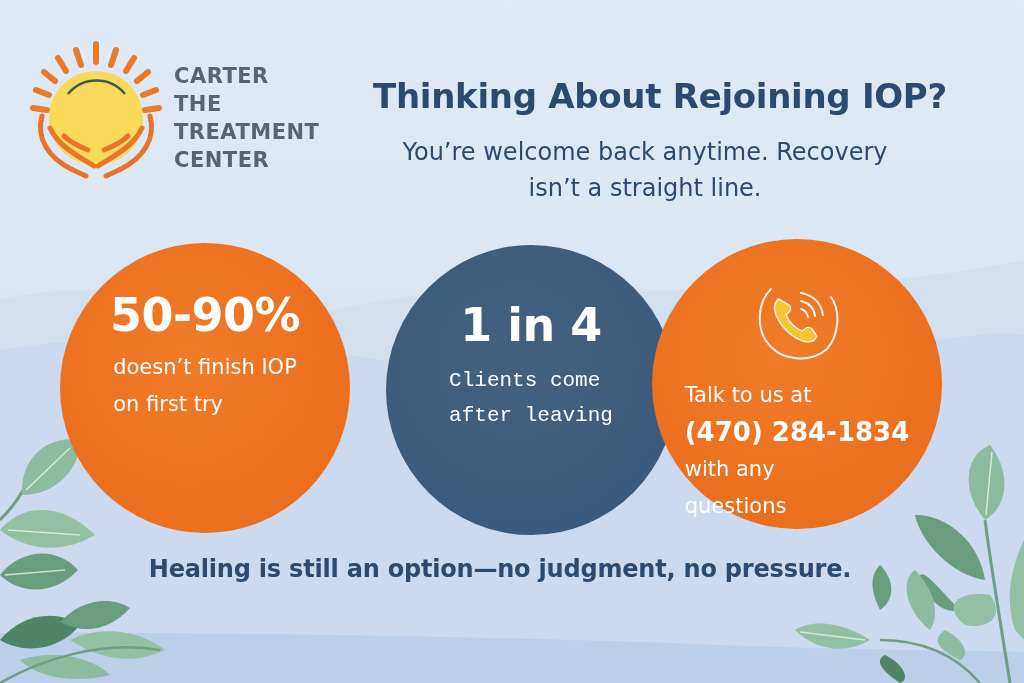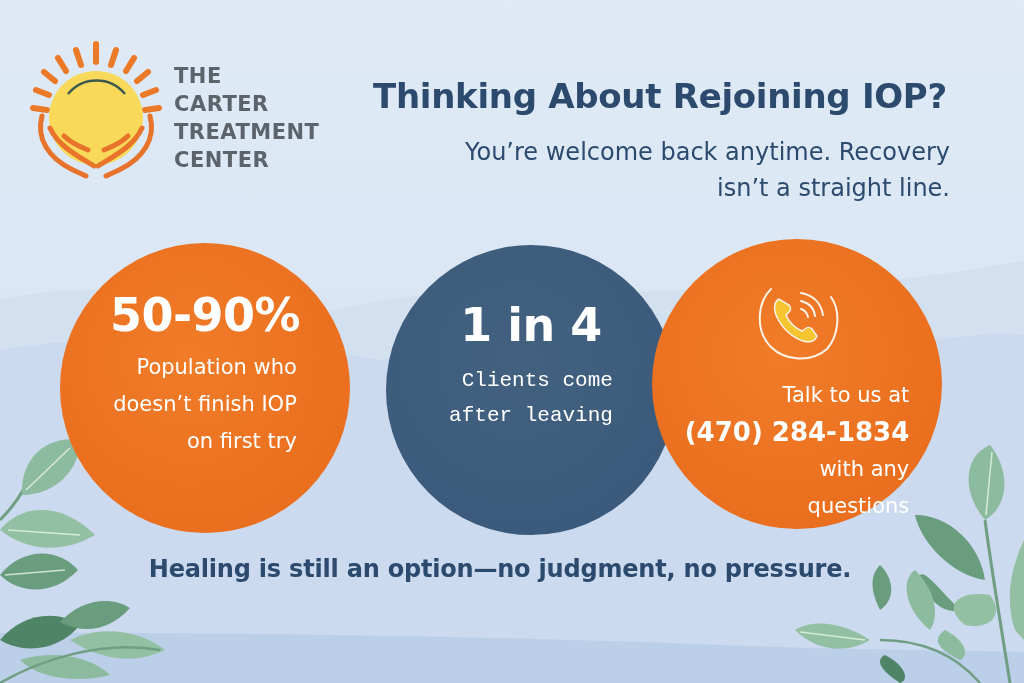--- a/index.html
+++ b/index.html
@@ -13,27 +13,27 @@
     .logo-text {
       position: absolute; left: 174px; top: 62px;
       color: #5c636b; font-weight: bold; font-size: 21px; line-height: 28px; letter-spacing: 0.5px;
     }
     .logo-text div { white-space: nowrap; }
     .headline {
       position: absolute; left: 330px; top: 76px; width: 660px; text-align: center;
       color: #2b4a6e; font-weight: bold; font-size: 34px; letter-spacing: -0.3px;
     }
     .subhead {
-      position: absolute; left: 340px; top: 134px; width: 610px; text-align: right;
+      position: absolute; left: 340px; top: 134px; width: 610px; text-align: center;
       color: #2b4a6e; font-size: 24px; line-height: 36px;
     }
     .circle {
       position: absolute; width: 290px; height: 290px; border-radius: 50%;
       display: flex; flex-direction: column; align-items: center; justify-content: flex-start;
-      color: #ffffff; text-align: right; box-sizing: border-box;
+      color: #ffffff; text-align: left; box-sizing: border-box;
     }
     .circle.orange { background: radial-gradient(circle at 45% 40%, #f07c28 0%, #ea6f1f 70%, #e66b1d 100%); }
     .circle.navy { background: radial-gradient(circle at 45% 40%, #43617f 0%, #3c5a7b 70%, #375575 100%); }
     .c1 { left: 60px; top: 243px; padding-top: 44px; }
     .c2 { left: 386px; top: 245px; padding-top: 52px; }
     .c3 { left: 652px; top: 239px; padding-top: 32px; }
     .stat { font-weight: bold; font-size: 46px; line-height: 56px; letter-spacing: -0.5px; }
     .desc { font-size: 21px; line-height: 37px; margin-top: 6px; }
     .c2 .desc { line-height: 35px; margin-top: 10px; font-family: Liberation Mono, monospace; }
     .c3 .desc { font-size: 21px; line-height: 37px; margin-top: 10px; }
@@ -104,36 +104,35 @@
   <g stroke="#e8732a" stroke-width="5" fill="none" stroke-linecap="round" stroke-linejoin="round">
     <path d="M14 78 C 8 100, 20 120, 45 132 L 58 138"></path>
     <path d="M22 90 C 30 108, 50 118, 66 128"></path>
     <path d="M60 112 C 50 108, 42 104, 36 98"></path>
     <path d="M122 78 C 128 100, 116 120, 91 132 L 78 138"></path>
     <path d="M114 90 C 106 108, 86 118, 70 128"></path>
     <path d="M76 112 C 86 108, 94 104, 100 98"></path>
   </g>
 </svg>
 <div class="logo-text">
+  <div>CARTER</div>
   <div>THE</div>
-  <div>CARTER</div>
   <div>TREATMENT</div>
   <div>CENTER</div>
 </div>
 
 <div class="headline">Thinking About Rejoining IOP?</div>
 <div class="subhead">
   <div>You’re welcome back anytime. Recovery</div>
   <div>isn’t a straight line.</div>
 </div>
 
 <div class="circle orange c1">
   <div class="stat">50-90%</div>
   <div class="desc">
-    <div>Population who</div>
     <div>doesn’t finish IOP</div>
     <div>on first try</div>
   </div>
 </div>
 
 <div class="circle navy c2">
   <div class="stat">1 in 4</div>
   <div class="desc">
     <div>Clients come</div>
     <div>after leaving</div>

